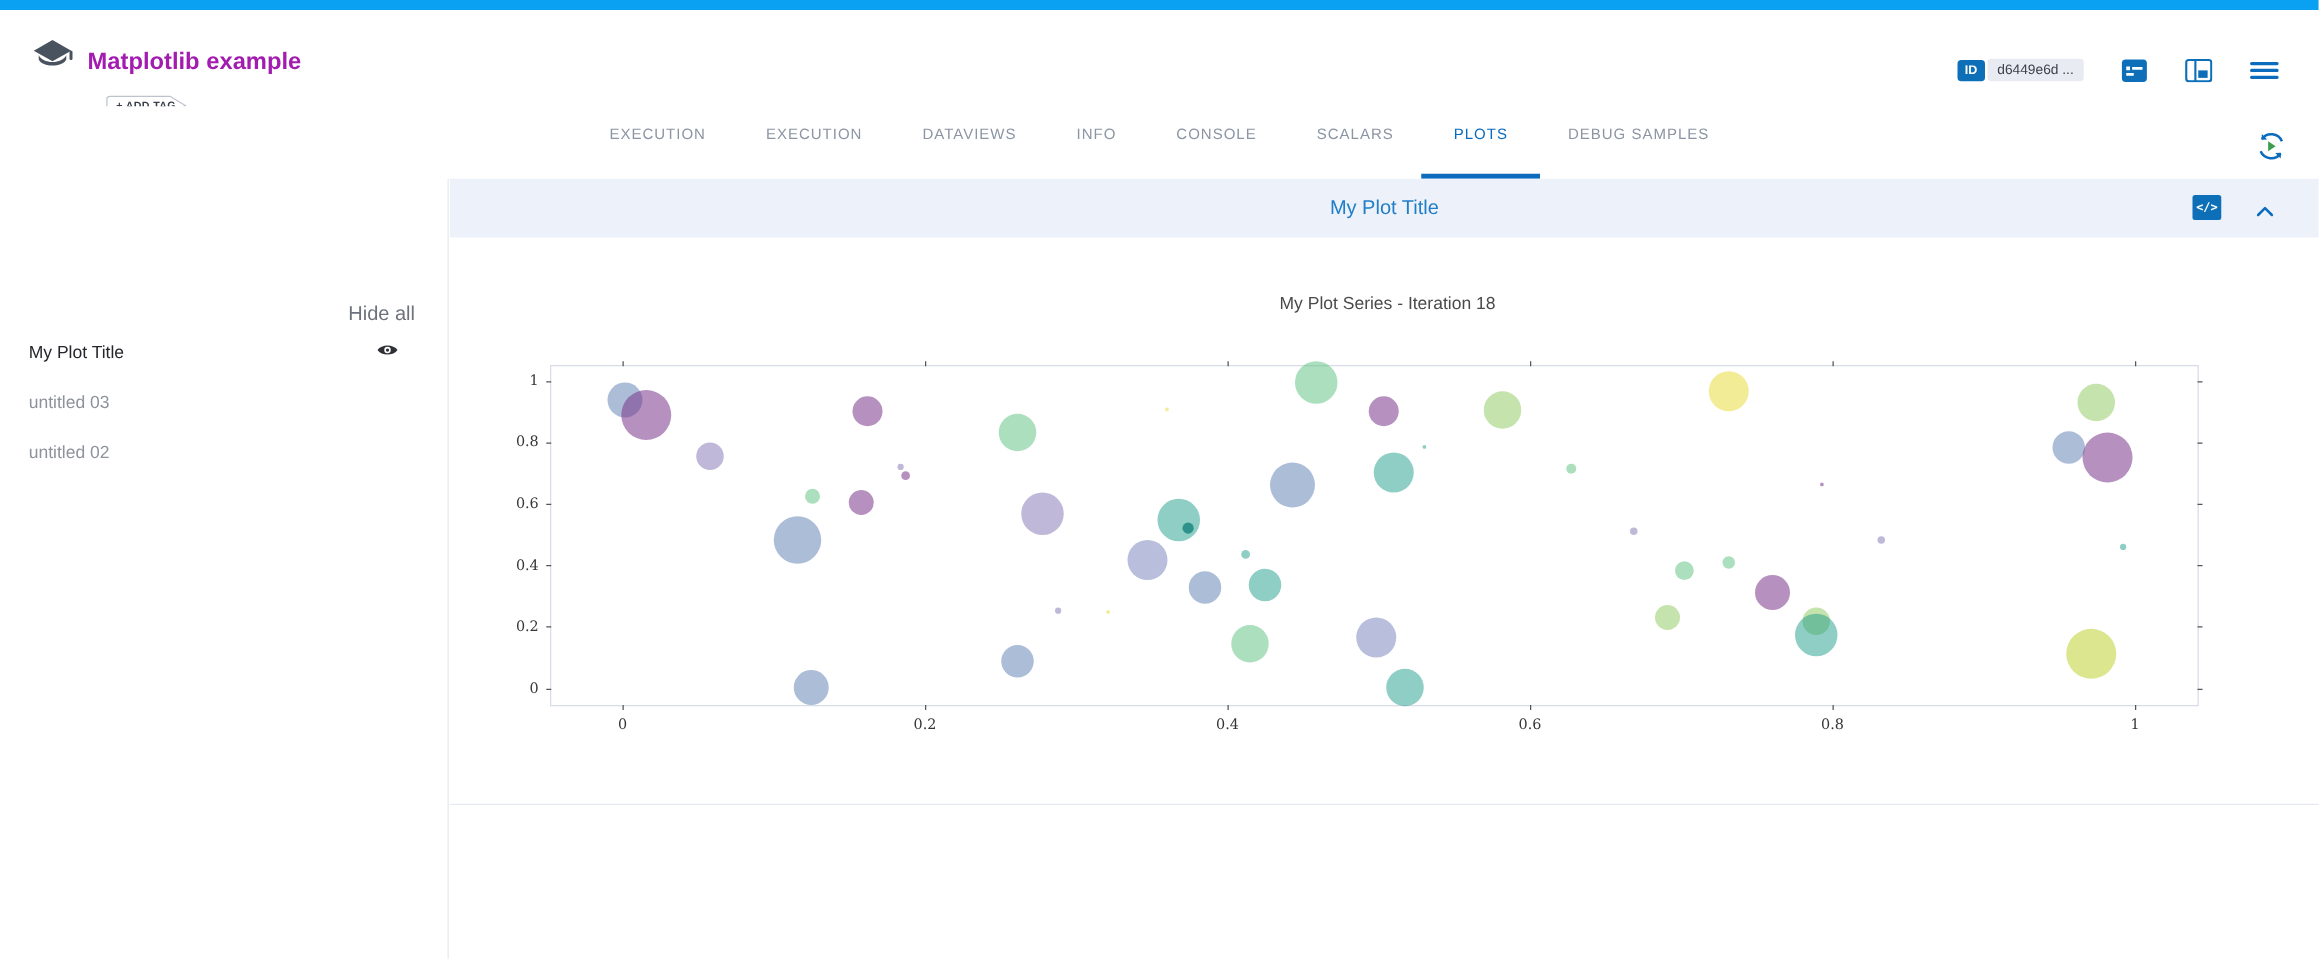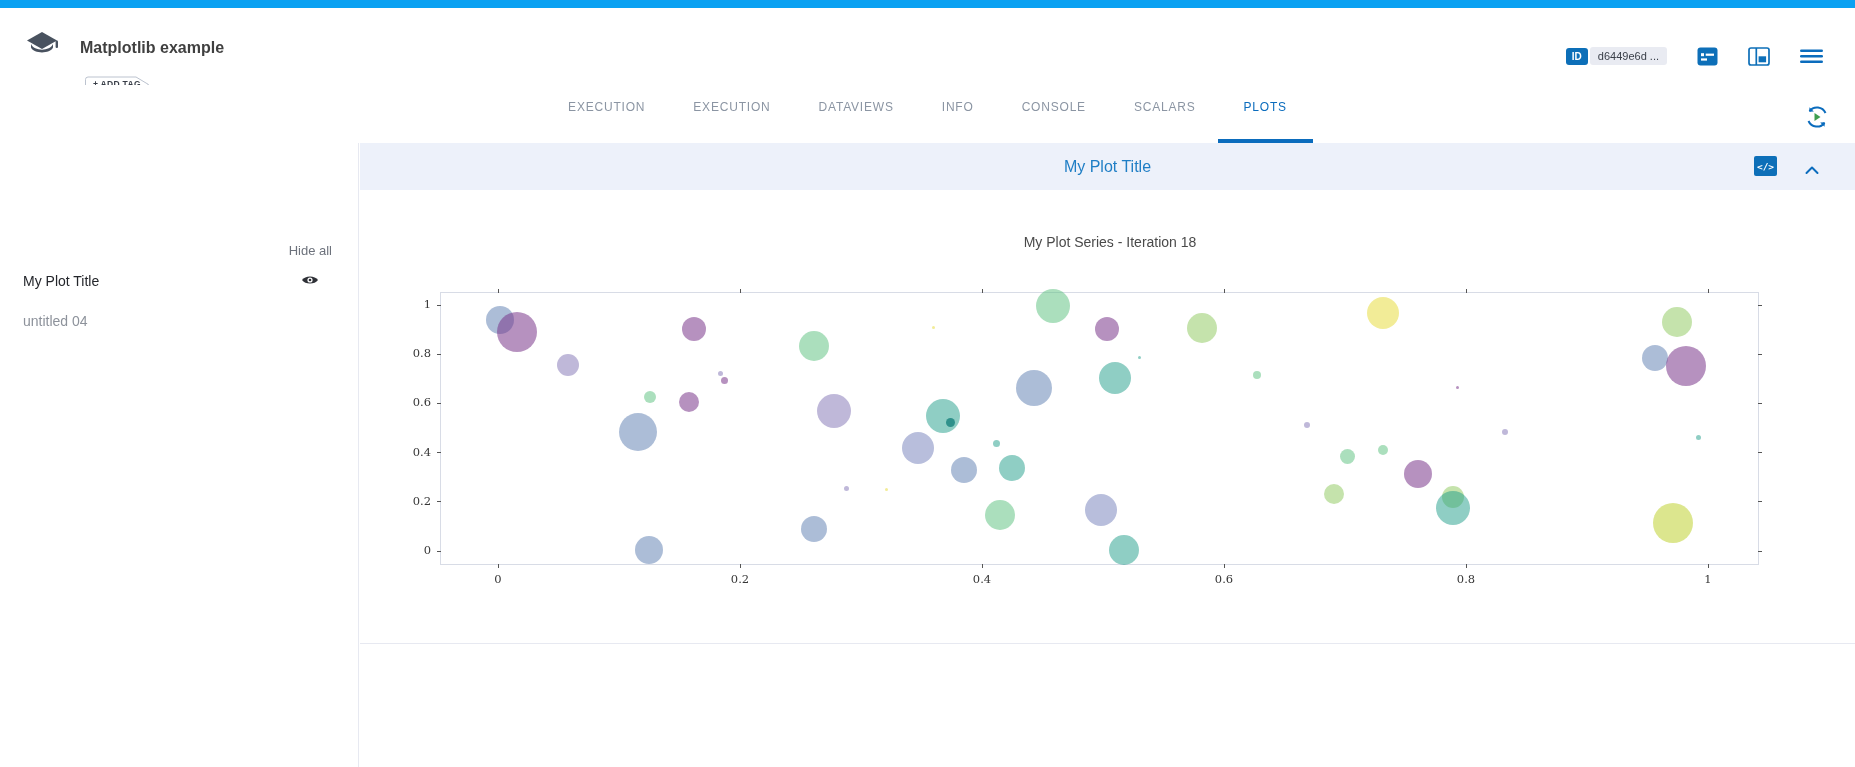--- a/index.html
+++ b/index.html
@@ -12,21 +12,21 @@
   .topbar{position:absolute;left:0;top:0;width:1855px;height:8px;background:#0aa1f2;}
   .ribbon{
     position:absolute;left:862px;top:8px;width:128px;height:20px;background:#0aa1f2;
     clip-path:polygon(0 0,100% 0,88% 100%,12% 100%);
     color:#fff;font-size:10.5px;font-weight:bold;letter-spacing:.6px;
     display:flex;align-items:center;justify-content:center;
   }
   
   .header{position:absolute;left:0;top:8px;width:1855px;height:77px;background:#fff;}
   .logo{position:absolute;left:24px;top:22px;width:36px;height:30px;}
-  .exp-title{position:absolute;left:80px;top:31px;font-size:16px;font-weight:600;color:#404040;}
+  .exp-title{position:absolute;left:70px;top:31px;font-size:19px;font-weight:600;color:#a21caf;}
   .addtag{position:absolute;left:84px;top:68px;width:66px;height:17px;cursor:pointer;}
   .addtag svg{position:absolute;left:0;top:0;}
   .addtag span{position:absolute;left:9px;top:3px;font-size:8.5px;font-weight:600;color:#383d47;letter-spacing:.3px;white-space:nowrap;}
   .hdr-right{position:absolute;right:32px;top:38px;height:20px;display:flex;align-items:center;gap:30px;}
   .idgroup{display:flex;align-items:center;}
   .idbadge{background:#0d6fb8;color:#fff;font-size:10px;font-weight:bold;border-radius:3px;padding:3px 6px;}
   .idpill{background:#e9ebf2;color:#3a3f49;font-size:11px;border-radius:3px;padding:3px 8px;margin-left:2px;}
   .iconbtn{display:flex;align-items:center;justify-content:center;cursor:pointer;}
   
   .tabrow{position:absolute;left:0;top:85px;width:1855px;height:58px;display:flex;justify-content:center;gap:48px;background:#fff;}
@@ -38,21 +38,21 @@
   
   .sidebar{position:absolute;left:0;top:143px;width:359px;bottom:0;background:#fff;border-right:1px solid #e7e9f1;box-sizing:border-box;}
   .searchwrap{position:absolute;left:23px;top:55px;width:310px;}
   .searchwrap input{
     width:100%;border:none;outline:none;border-bottom:1px solid #767b85;
     padding:0 24px 10px 0;font-size:14px;color:#3a3f49;background:transparent;box-sizing:border-box;
     font-family:"Liberation Sans",sans-serif;
   }
   .searchwrap input::placeholder{color:#8a8f98;}
   .searchicon{position:absolute;right:2px;top:0px;}
-  .hideall{position:absolute;right:26px;top:100px;font-size:13px;color:#6d727c;cursor:pointer;text-align:right;}
+  .hideall{position:absolute;right:26px;top:100px;font-size:16px;color:#6d727c;cursor:pointer;text-align:right;}
   .plotlist{position:absolute;left:0;top:118px;width:100%;}
   .plotitem{position:relative;height:40px;display:flex;align-items:center;padding-left:23px;font-size:14px;color:#8d929b;cursor:pointer;}
   .plotitem.active{color:#24262b;}
   .plotitem .eye{position:absolute;right:39px;top:13px;}
   
   .panelband{position:absolute;left:360px;top:143px;width:1495px;height:47px;background:#edf1fa;}
   .panel-title{position:absolute;left:0;top:0;width:100%;height:100%;display:flex;align-items:center;justify-content:center;
     font-size:16px;color:#1f7ec5;}
   .codebtn{position:absolute;right:78px;top:13px;width:23px;height:20px;background:#0d6fb8;border-radius:2px;
     color:#fff;font-size:9.5px;font-weight:bold;font-family:"DejaVu Sans Mono",monospace;
@@ -119,20 +119,21 @@
 </div>
 
 <div class="tabrow">
     <div class="tab">EXECUTION</div>
     <div class="tab">EXECUTION</div>
     <div class="tab">DATAVIEWS</div>
     <div class="tab">INFO</div>
     <div class="tab">CONSOLE</div>
     <div class="tab">SCALARS</div>
     <div class="tab active">PLOTS</div>
+    <div class="tab">DEBUG SAMPLES</div>
   </div>
 <div class="refreshbtn">
   <svg width="26" height="26" viewBox="0 0 26 26">
     <path d="M21.5 9 A9.3 9.3 0 0 0 5.5 7.2" fill="none" stroke="#0b6cbd" stroke-width="2"></path>
     <path d="M5.5 3.2 L5.2 7.8 L9.8 7.6 Z" fill="#0b6cbd"></path>
     <path d="M4.5 17 A9.3 9.3 0 0 0 20.5 18.8" fill="none" stroke="#0b6cbd" stroke-width="2"></path>
     <path d="M20.5 22.8 L20.8 18.2 L16.2 18.4 Z" fill="#0b6cbd"></path>
     <path d="M10.5 9 L16.5 13 L10.5 17 Z" fill="#3e9e4f"></path>
   </svg>
 </div>
@@ -142,21 +143,24 @@
   <div class="plotlist">
       <div class="plotitem active">
         <span>My Plot Title</span>
         <svg class="eye" width="18" height="12" viewBox="0 0 18 12">
           <path d="M1 6 C4 1.2 14 1.2 17 6 C14 10.8 4 10.8 1 6 Z" fill="#2f3137"></path>
           <circle cx="9" cy="6" r="2.6" fill="#ffffff"></circle>
           <circle cx="9" cy="6" r="1.3" fill="#2f3137"></circle>
         </svg>
       </div>
       <div class="plotitem">
-        <span>untitled 04</span>
+        <span>untitled 03</span>
+      </div>
+      <div class="plotitem">
+        <span>untitled 02</span>
       </div>
     </div>
 </div>
 
 <div class="panelband">
   <div class="panel-title">My Plot Title</div>
   <div class="codebtn">&lt;/&gt;</div>
   <div class="collapsebtn">
     <svg width="14" height="9" viewBox="0 0 14 9">
       <polyline points="1.5,7 7,1.5 12.5,7" fill="none" stroke="#0b6cbd" stroke-width="2" stroke-linecap="round" stroke-linejoin="round"></polyline>

